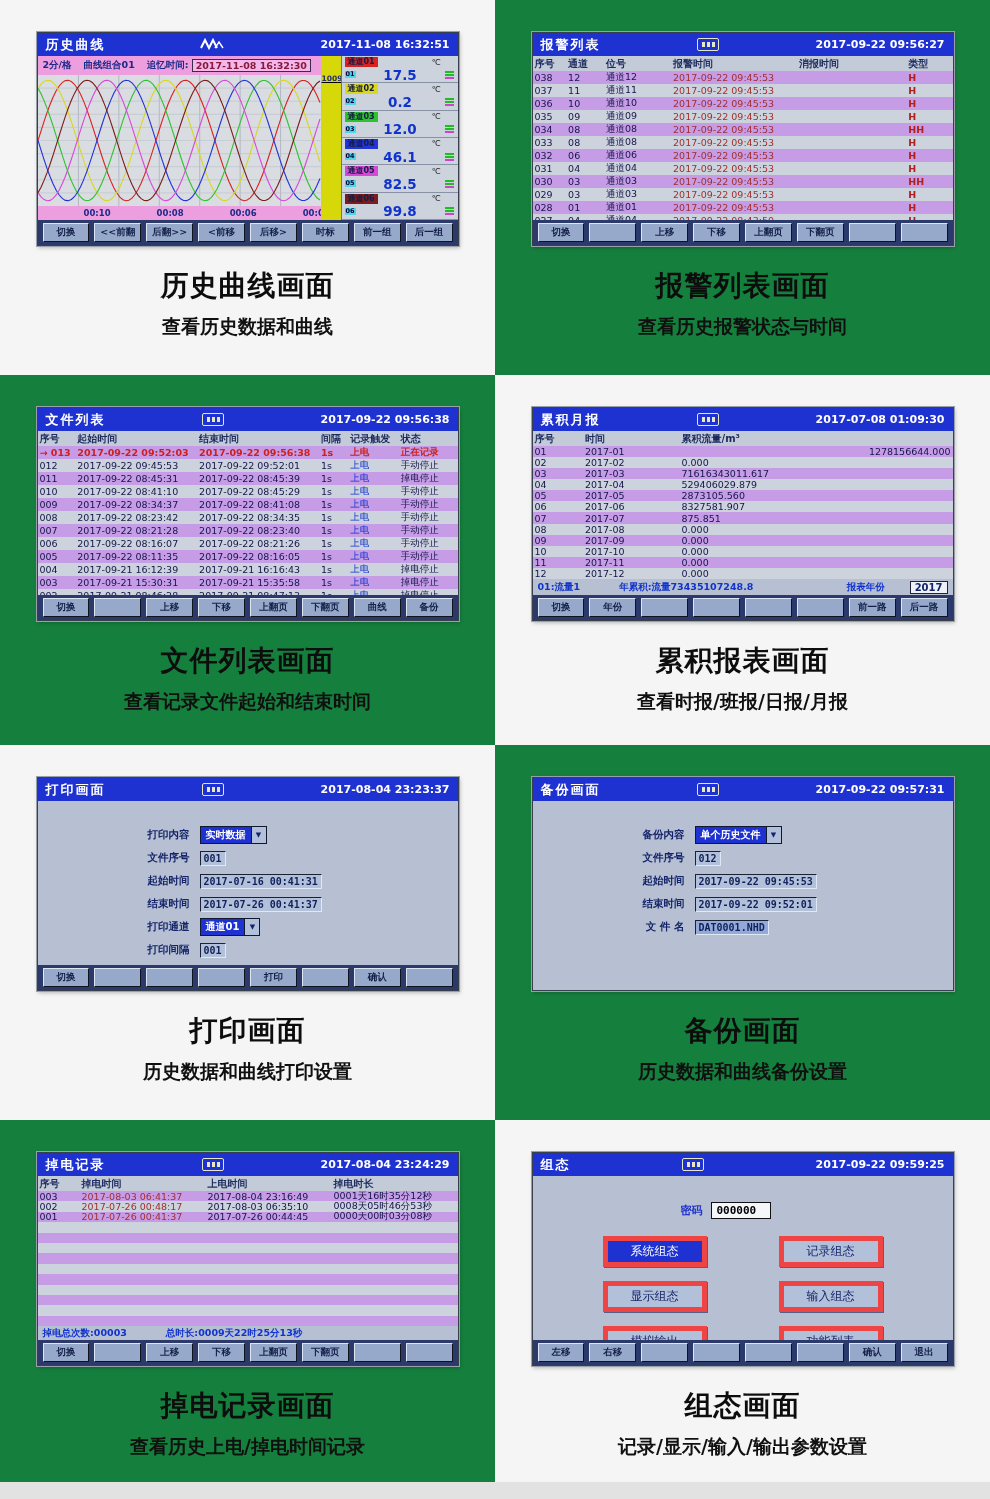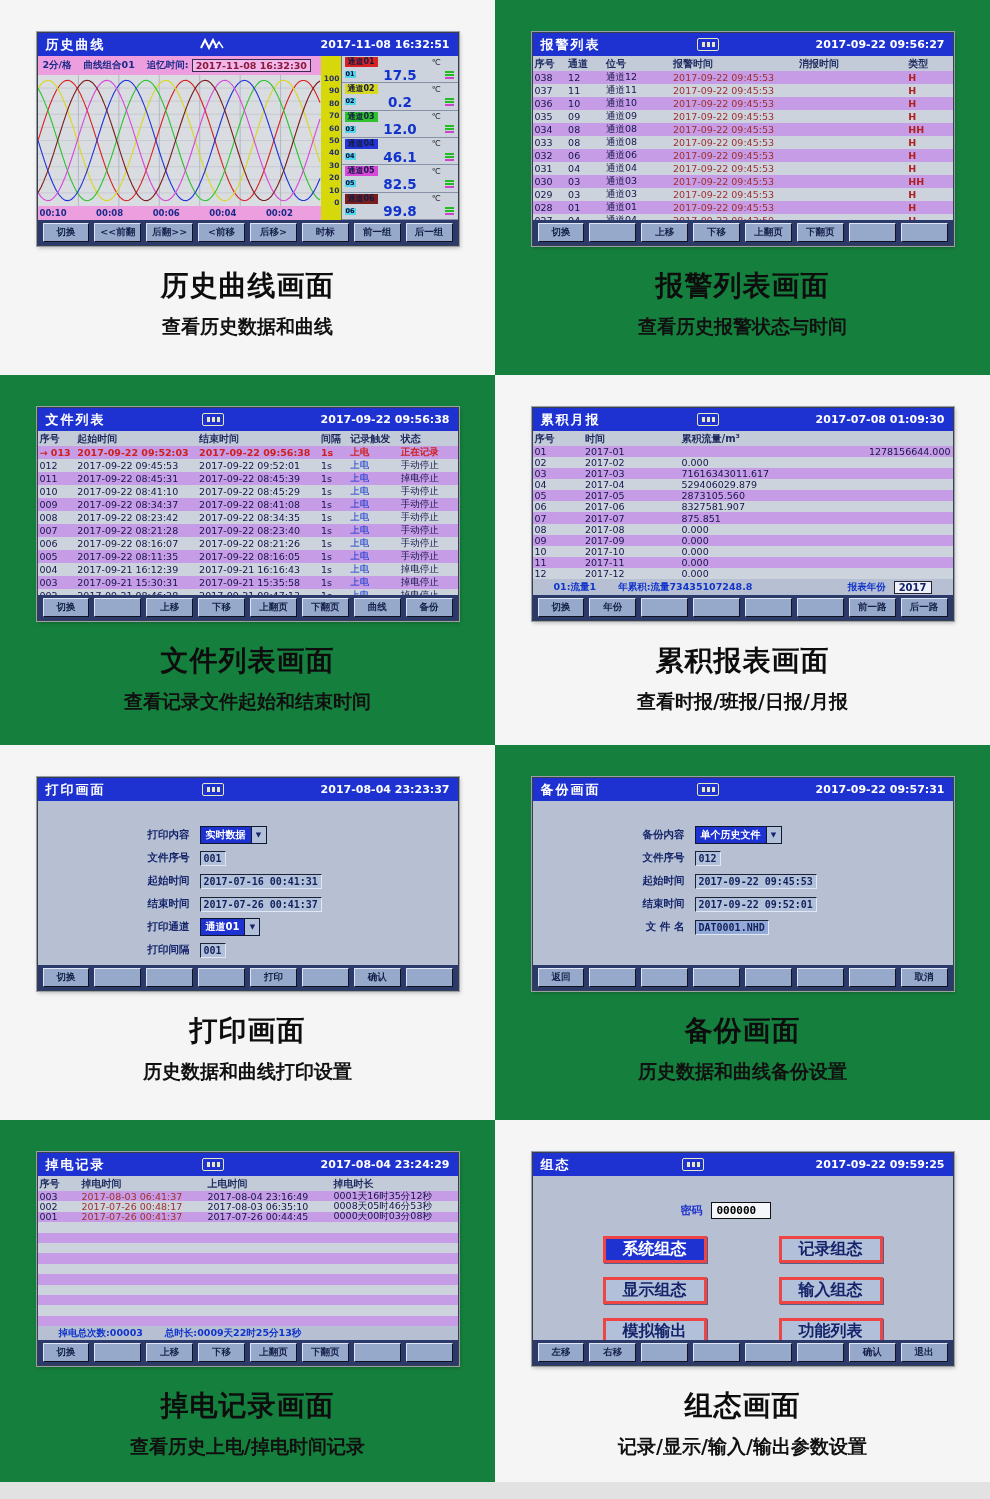--- a/index.html
+++ b/index.html
@@ -33,25 +33,25 @@
 
   
   .hist-body{flex-direction:row;}
   .chart-col{flex:1;display:flex;flex-direction:column;min-width:0;}
   .infobar{height:19px;background:#ec9ede;display:flex;align-items:center;gap:12px;padding:0 5px;
     font-size:9.5px;font-weight:bold;color:#1c2a8a;white-space:nowrap;}
   .recall-box{background:#f2b8ec;border:1px solid #3a2a4a;color:#8a1838;padding:0 3px;font-size:9.5px;}
   .chart-wrap{flex:1;background:#d9dce0;position:relative;overflow:hidden;}
   .chart-wrap svg{position:absolute;inset:0;width:100%;height:100%;}
   .xlabels{height:14px;background:#ec9ede;display:flex;align-items:center;font-size:8.5px;font-weight:bold;color:#1c2a8a;}
-  .xlabels span{flex:1;text-align:left;padding-left:2px;}
+  .xlabels span{flex:1;text-align:left;padding-left:2px;margin-left:44px;}
   .yaxis{width:20px;flex:0 0 auto;background:#d6d80a;display:flex;flex-direction:column;}
   .yaxis .sp-top{height:19px;flex:0 0 auto;}
   .yaxis .sp-bot{height:14px;flex:0 0 auto;}
-  .yticks{flex:1;display:flex;flex-direction:column;justify-content:space-between;padding:0 1px;}
+  .yticks{flex:1;display:flex;flex-direction:row;justify-content:space-between;padding:0 1px;text-decoration:underline;}
   .yticks span{font-size:7.5px;font-weight:bold;color:#25306a;text-align:right;line-height:7px;}
   .chpanel{width:116px;flex:0 0 auto;display:flex;flex-direction:column;background:#ccd3dd;border-left:1px solid #6a7488;}
   .chb{flex:1;border-bottom:1px solid #8892a6;padding:1px 3px 0;display:flex;flex-direction:column;box-sizing:border-box;overflow:hidden;}
   .chb .l1{display:flex;align-items:center;}
   .chname{font-size:8px;font-weight:bold;color:#141c44;padding:0 3px;line-height:10px;}
   .chunit{margin-left:auto;font-size:8px;color:#222;padding-right:14px;}
   .chb .l2{display:flex;align-items:center;flex:1;}
   .chnum{background:#4fd6ea;color:#103;font-size:6.5px;font-weight:bold;padding:0 1px;line-height:7px;}
   .chval{flex:1;text-align:center;color:#1133cc;font-weight:bold;font-size:13.5px;line-height:14px;}
   .chmarks{display:flex;flex-direction:column;gap:1px;padding-right:1px;}
@@ -62,21 +62,21 @@
     color:#1c2a5e;font-weight:bold;font-size:10px;}
   .tbody{flex:1;display:flex;flex-direction:column;}
   .trow{flex:1;display:flex;align-items:center;font-size:9.5px;color:#15154a;overflow:hidden;}
   .trow:nth-child(odd){background:#c69ce6;}
   .trow:nth-child(even){background:#ccd3dd;}
   .tc{white-space:nowrap;overflow:hidden;box-sizing:border-box;padding:0 2px;}
   .tc.red{color:#a03030;}
   .tc.redb{color:#b02020;font-weight:bold;}
   .tc.blue{color:#1133cc;}
   .trow.active .tc{color:#cc2020;font-weight:bold;}
-  .infoline{height:14px;flex:0 0 auto;display:flex;align-items:center;gap:22px;padding:0 21px;
+  .infoline{height:14px;flex:0 0 auto;display:flex;align-items:center;gap:39px;padding:0 5px;
     font-size:9.5px;font-weight:bold;color:#1133cc;white-space:nowrap;}
   .yearbox{background:#eef2f8;border:1px solid #223;color:#15246a;font-weight:bold;padding:0 4px;font-size:10px;}
 
   
   .form{padding:26px 0 0 86px;display:flex;flex-direction:column;gap:7px;}
   .frow{display:flex;align-items:center;height:16px;gap:10px;}
   .flabel{width:66px;text-align:right;color:#15246a;font-weight:bold;font-size:10.5px;white-space:nowrap;}
   .fbox{background:#b2c0da;border:1px solid #1a2236;border-right-color:#dfe8f4;border-bottom-color:#dfe8f4;
     color:#10205a;font-weight:bold;font-size:10px;padding:1px 3px;font-family:"DejaVu Sans Mono",monospace;}
   .fbox.hl{background:#93aad8;}
@@ -84,22 +84,22 @@
   .fdrop .dval{background:#1e32d2;color:#fff;font-weight:bold;font-size:10px;padding:1px 5px;border:1px solid #101830;white-space:nowrap;}
   .fdrop .darr{width:14px;background:#b2c0da;border:1px solid #101830;border-left:none;display:flex;
     align-items:center;justify-content:center;font-size:7px;color:#15246a;}
 
   
   .cfg-pass{margin:26px 0 0 148px;display:flex;align-items:center;gap:8px;}
   .cfg-pass .plabel{color:#2233cc;font-weight:bold;font-size:11px;}
   .cfg-pass .pval{background:#f4f6fa;border:1px solid #111;color:#000;font-weight:bold;font-size:11px;
     padding:1px 5px;min-width:48px;font-family:"DejaVu Sans Mono",monospace;}
   .cfg-grid{display:grid;grid-template-columns:104px 104px;gap:14px 72px;justify-content:center;margin-top:17px;}
-  .cfg-btn{height:21px;background:#b2c0da;border:3px solid #ef4444;box-shadow:1px 1px 0 #55608a;
-    color:#15246a;font-weight:bold;font-size:16px;display:flex;align-items:center;justify-content:center;}
+  .cfg-btn{height:21px;background:#b2c0da;border:5px solid #ef4444;box-shadow:1px 1px 0 #55608a;
+    color:#15246a;font-weight:normal;font-size:12px;display:flex;align-items:center;justify-content:center;}
   .cfg-btn.sel{background:#1e32d2;color:#fff;}
 </style>
 </head>
 <body>
 
 <div class="page">
   <div class="grid">
 
     <div class="grow">
 
@@ -769,30 +769,20 @@
                 <div class="frow">
                   <span class="flabel">结束时间</span>
                   <span class="fbox">2017-09-22 09:52:01</span>
                 </div>
                 <div class="frow">
                   <span class="flabel">文 件 名</span>
                   <span class="fbox hl">DAT0001.NHD</span>
                 </div>
               </div>
           </div>
-          <div class="toolbar">
-              <div class="tb-btn">返回</div>
-              <div class="tb-btn"></div>
-              <div class="tb-btn"></div>
-              <div class="tb-btn"></div>
-              <div class="tb-btn"></div>
-              <div class="tb-btn"></div>
-              <div class="tb-btn"></div>
-              <div class="tb-btn">取消</div>
-            </div>
         </div>
         <div class="caption">
           <div class="cap-t">备份画面</div>
           <div class="cap-s">历史数据和曲线备份设置</div>
         </div>
       </section>
     </div>
 
     <div class="grow">
 

